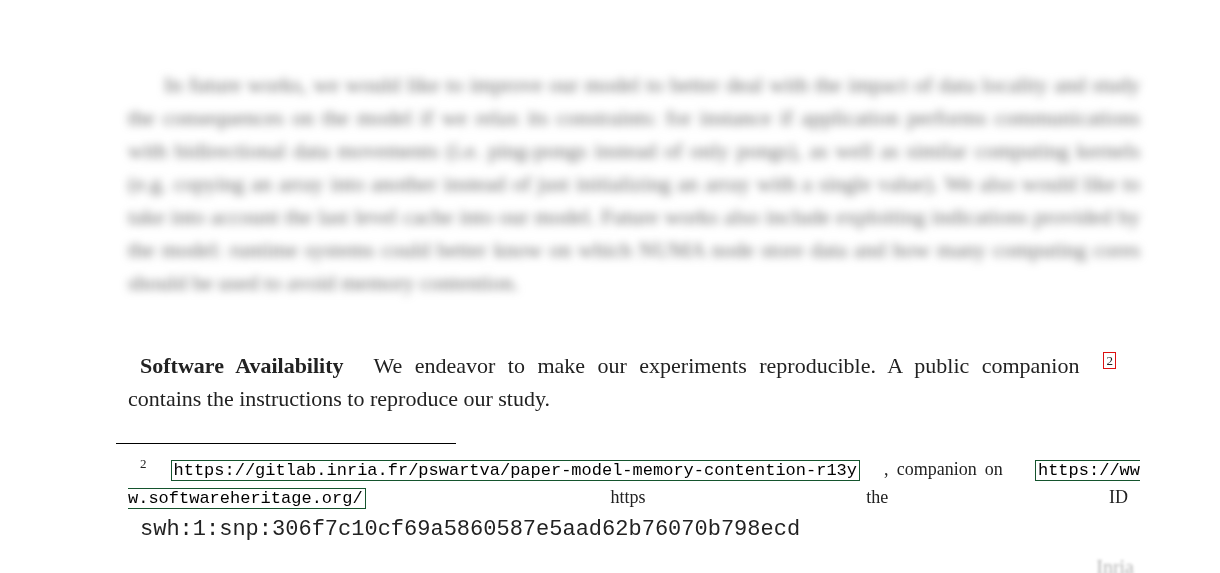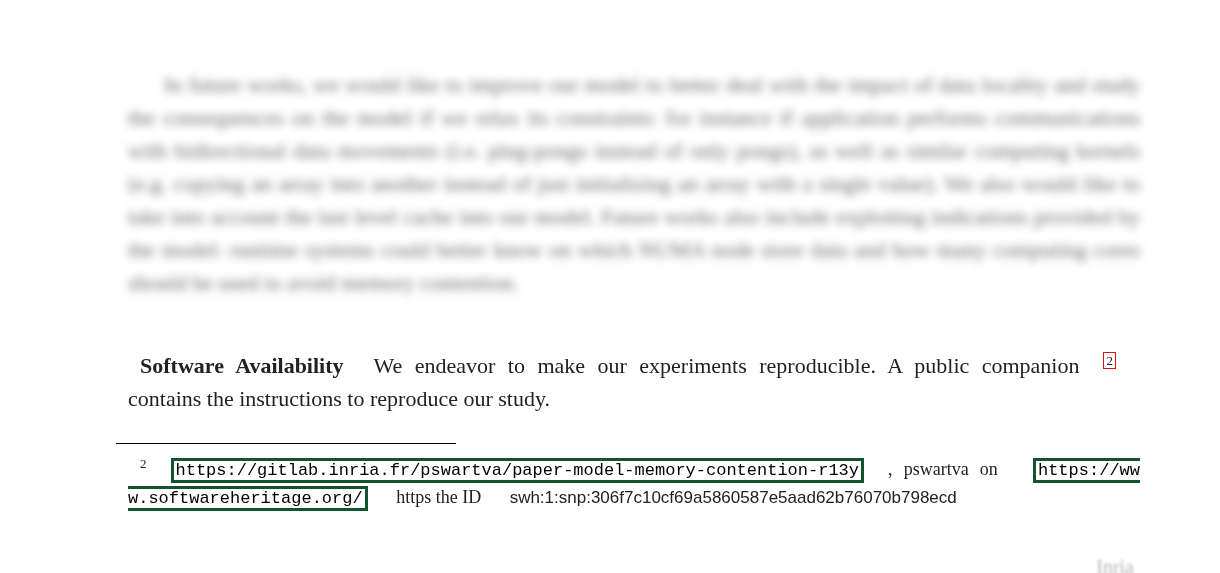--- a/index.html
+++ b/index.html
@@ -59,30 +59,30 @@
       font-size: 13px;
       vertical-align: super;
       line-height: 0;
     }
     .footnote-label {
       font-size: 13px;
       vertical-align: super;
       line-height: 0;
     }
     .fn-link {
-      border: 3px solid #14532d;
+      border: 1px solid #14532d;
       padding: 0 2px;
       font-family: "Courier New", Courier, monospace;
       font-size: 17px;
       color: #000;
       word-break: break-all;
     }
     .mono {
-      font-family: Liberation Sans, sans-serif;
-      font-size: 17px;
+      font-family: Liberation Mono, monospace;
+      font-size: 22px;
     }
     .publisher {
       position: absolute;
       right: 86px;
       bottom: 18px;
       color: #b6b6b6;
       font-size: 20px;
       filter: blur(1.5px);
     }
   </style>
@@ -93,18 +93,18 @@
 
   <p class="blurred-para">In future works, we would like to improve our model to better deal with the impact of data locality and study the consequences on the model if we relax its constraints: for instance if application performs communications with bidirectional data movements (i.e. ping-pongs instead of only pongs), as well as similar computing kernels (e.g. copying an array into another instead of just initializing an array with a single value). We also would like to take into account the last level cache into our model. Future works also include exploiting indications provided by the model: runtime systems could better know on which NUMA node store data and how many computing cores should be used to avoid memory contention.</p>
 
   <p class="section">
     <span class="section-heading">Software Availability</span><span>We endeavor to make our experiments reproducible. A public companion</span><span class="footnote-label-ref">2</span><span> contains the instructions to reproduce our study.</span>
   </p>
 
   <hr class="footnote-rule">
 
   <p class="footnote">
-    <span class="footnote-label">2</span><span class="fn-link">https://gitlab.inria.fr/pswartva/paper-model-memory-contention-r13y</span><span>, pswartva on </span><span class="fn-link">https://www.softwareheritage.org/</span><span> https the ID </span><span class="mono">swh:1:snp:306f7c10cf69a5860587e5aad62b76070b798ecd</span>
+    <span class="footnote-label">2</span><span class="fn-link">https://gitlab.inria.fr/pswartva/paper-model-memory-contention-r13y</span><span>, companion on </span><span class="fn-link">https://www.softwareheritage.org/</span><span> https the ID </span><span class="mono">swh:1:snp:306f7c10cf69a5860587e5aad62b76070b798ecd</span>
   </p>
 
   <div class="publisher">Inria</div>
 
 </div>
 
 </body></html>

